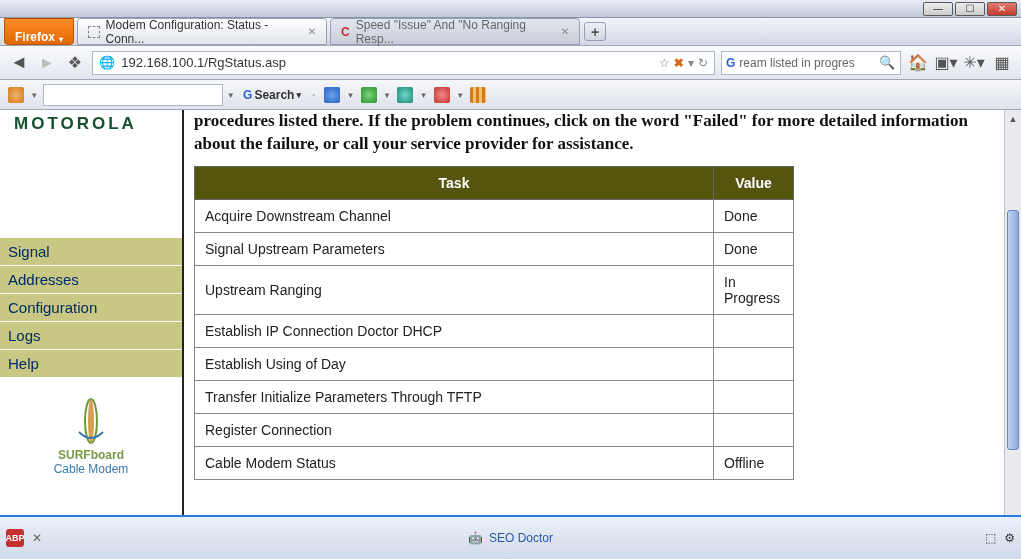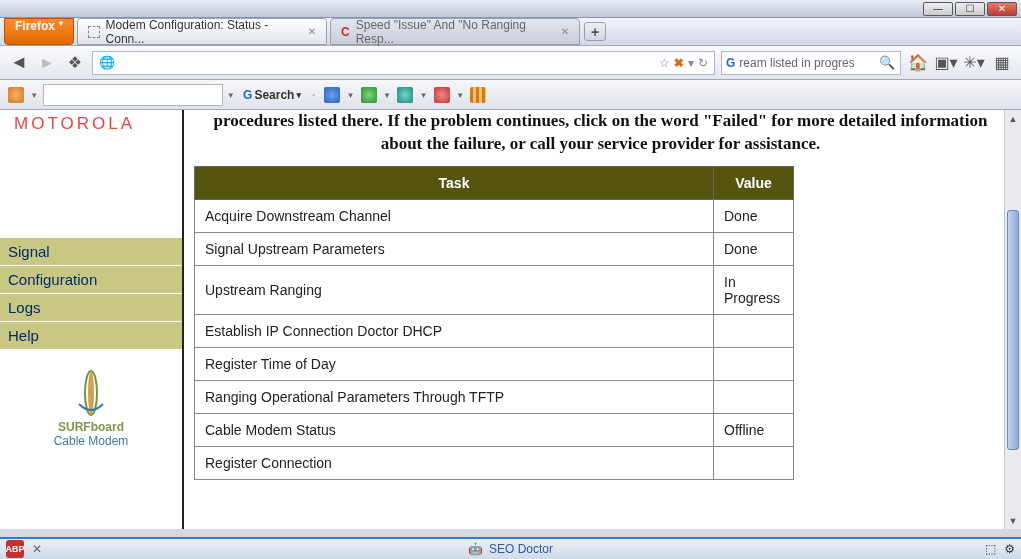--- a/index.html
+++ b/index.html
@@ -35,21 +35,21 @@
 
   
   .ff-row {
     height: 28px;
     background: linear-gradient(#f2f4fa,#d2d8e4);
     border-bottom: 1px solid #a0a8b8;
     display: flex;
     align-items: stretch;
   }
   .ff-button {
-    display: flex; align-items: flex-start; gap:4px;
+    display: flex; align-items: flex-end; gap:4px;
     background: linear-gradient(#ff8a2a,#e06a00);
     color: #fff; font-size: 12px; font-weight: bold;
     padding: 0 10px;
     border: 1px solid #c05000;
     border-radius: 0 0 4px 4px;
     margin-left: 4px;
   }
   .ff-button .arrow { font-size: 8px; }
   .tab {
     display: flex; align-items: center; gap:6px;
@@ -152,24 +152,24 @@
     display:flex;
     overflow:hidden;
   }
   .sidebar {
     width: 182px;
     flex-shrink:0;
     padding-top: 2px;
   }
   .logo {
     font-family: Arial, sans-serif;
-    font-weight:400;
+    font-weight:700;
     letter-spacing:3px;
     font-size:17px;
-    color:#ef4444;
+    color:#14532d;
     padding: 2px 0 4px 14px;
   }
   .side-spacer { height:100px;}
   .side-item {
     background:#c8c884;
     color:#002b66;
     font-size:15px;
     padding:5px 8px;
     border-bottom:1px solid #fff;
     cursor:pointer;
@@ -195,21 +195,20 @@
     overflow:hidden;
     position:relative;
   }
   .intro {
     font-family: "Times New Roman", serif;
     font-size:17px;
     font-weight:bold;
     color:#111;
     line-height:1.35;
     margin-bottom:10px;
-    text-align:center;
   }
   table.task {
     border-collapse:collapse;
     width: 600px;
   }
   table.task th {
     background:#55550f;
     color:#fff;
     font-weight:bold;
     font-size:14px;
@@ -242,21 +241,21 @@
   .scroll-up, .scroll-down {
     position:absolute; left:0; right:0; height:17px;
     display:flex; align-items:center; justify-content:center;
     font-size:9px; color:#555;
   }
   .scroll-up{top:0;} .scroll-down{bottom:0;}
 
   
   .statusbar {
     position:absolute; left:0; right:0; bottom:0;
-    height:22px;
+    height:44px;
     border-top:2px solid #2a7ed8;
     background: linear-gradient(#eaf0f8,#d0dae8);
     display:flex; align-items:center;
     font-size:12px; color:#333;
     padding:0 6px; gap:8px;
   }
   .statusbar .abp {
     width:18px; height:18px; border-radius:3px;
     background:#c53030; color:#fff; font-size:9px;
     display:flex; align-items:center; justify-content:center;
@@ -295,20 +294,21 @@
   </div>
   <div class="tab-plus">+</div>
 </div>
 
 <div class="nav-row">
   <div class="nav-ico" style="font-size:18px;">◄</div>
   <div class="nav-ico" style="color:#bbb;">►</div>
   <div class="nav-ico">❖</div>
   <div class="urlbar">
     <span class="globe">🌐</span>
+    <span>192.168.100.1/RgStatus.asp</span>
     <span class="urlbar-actions">
       <span>☆</span>
       <span class="arr-x">✖</span>
       <span>▾</span>
       <span>↻</span>
     </span>
   </div>
   <div class="search-bar">
     <span style="font-weight:bold;"><span style="color:#2a62d4;">G</span></span>
     <span>ream listed in progres</span>
@@ -355,20 +355,21 @@
       <span class="sq orange" style="background:repeating-linear-gradient(90deg,#d47a1a 0 3px,#f0c06a 3px 6px);"></span>
     </div>
 </div>
 
 <div class="page">
   <div class="sidebar">
     <div class="logo">MOTOROLA</div>
     <div class="side-spacer"></div>
     <div id="side-items">
         <div class="side-item">Signal</div>
+        <div class="side-item">Addresses</div>
         <div class="side-item">Configuration</div>
         <div class="side-item">Logs</div>
         <div class="side-item">Help</div>
       </div>
     <div class="sb-logo">
       <svg width="36" height="46" viewBox="0 0 36 46">
         <ellipse cx="18" cy="23" rx="6" ry="22" fill="none" stroke="#6a9a3a" stroke-width="2"></ellipse>
         <ellipse cx="18" cy="23" rx="3" ry="22" fill="#d4a050"></ellipse>
         <path d="M6 34 Q18 46 30 34" fill="none" stroke="#3a7aa8" stroke-width="2"></path>
       </svg>
@@ -397,34 +398,34 @@
           </tr>
           <tr>
             <td>Upstream Ranging</td>
             <td>In Progress</td>
           </tr>
           <tr>
             <td>Establish IP Connection Doctor DHCP</td>
             <td></td>
           </tr>
           <tr>
-            <td>Register Time of Day</td>
+            <td>Establish Using of Day</td>
             <td></td>
           </tr>
           <tr>
-            <td>Ranging Operational Parameters Through TFTP</td>
+            <td>Transfer Initialize Parameters Through TFTP</td>
+            <td></td>
+          </tr>
+          <tr>
+            <td>Register Connection</td>
             <td></td>
           </tr>
           <tr>
             <td>Cable Modem Status</td>
             <td>Offline</td>
-          </tr>
-          <tr>
-            <td>Register Connection</td>
-            <td></td>
           </tr>
         </tbody>
     </table>
   </div>
 </div>
 
 <div class="scroll-track">
   <div class="scroll-up">▲</div>
   <div class="scroll-thumb"></div>
   <div class="scroll-down">▼</div>

